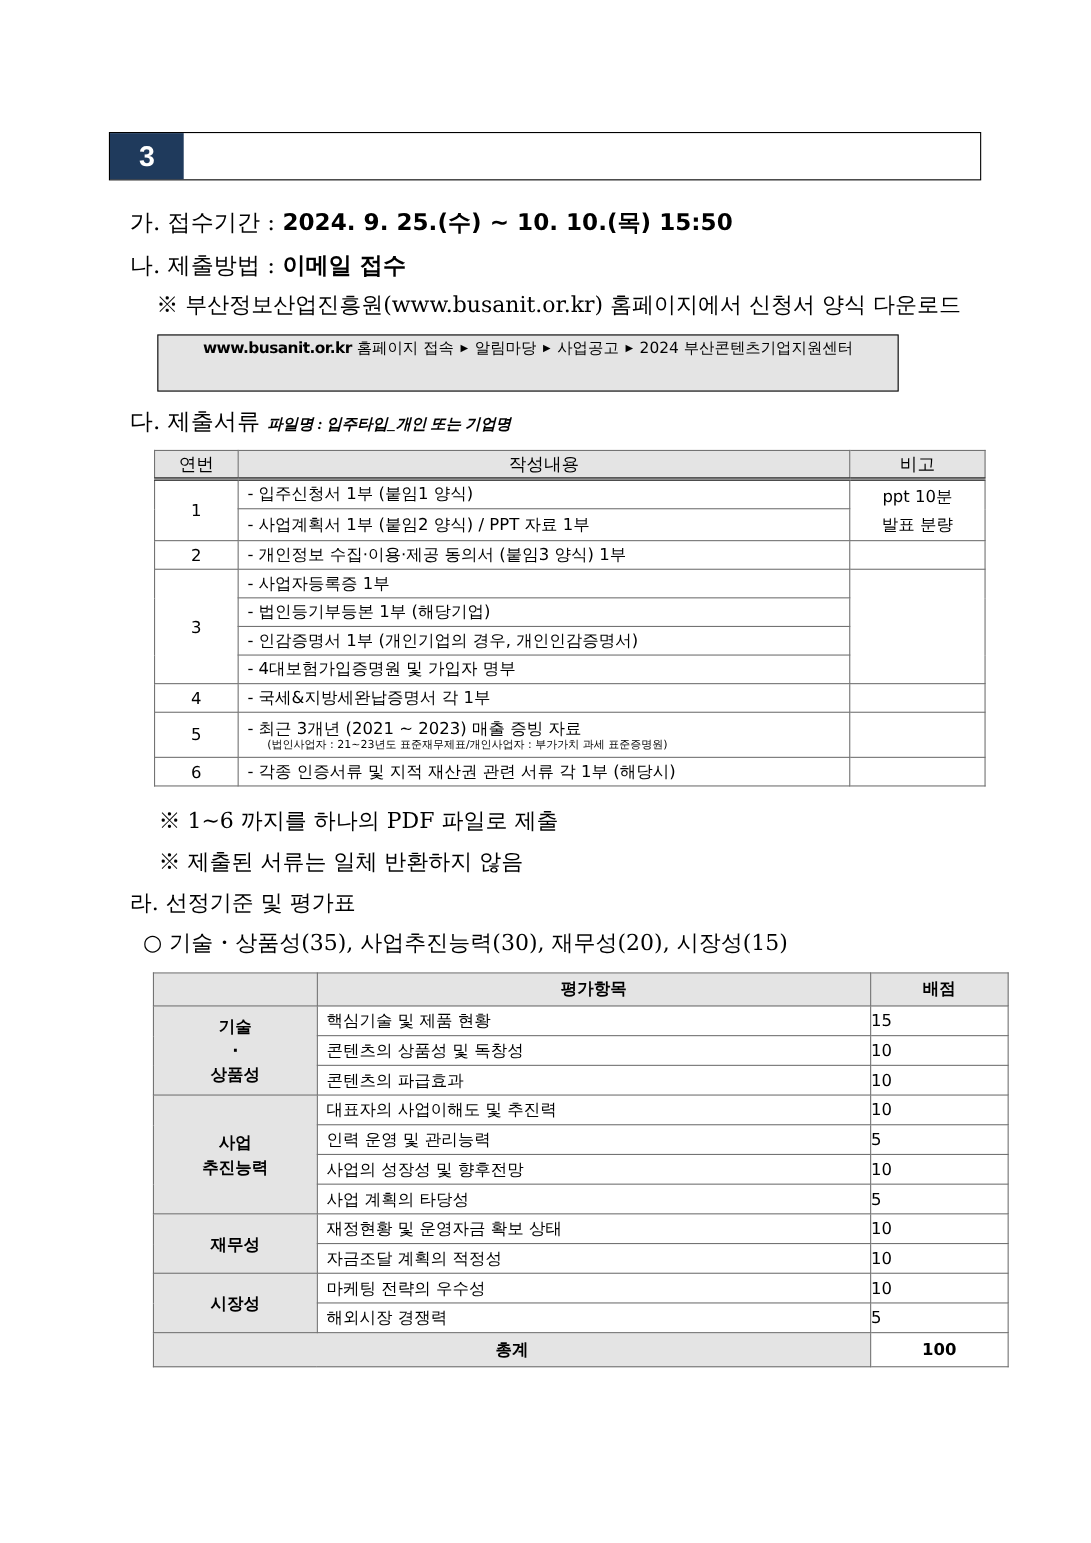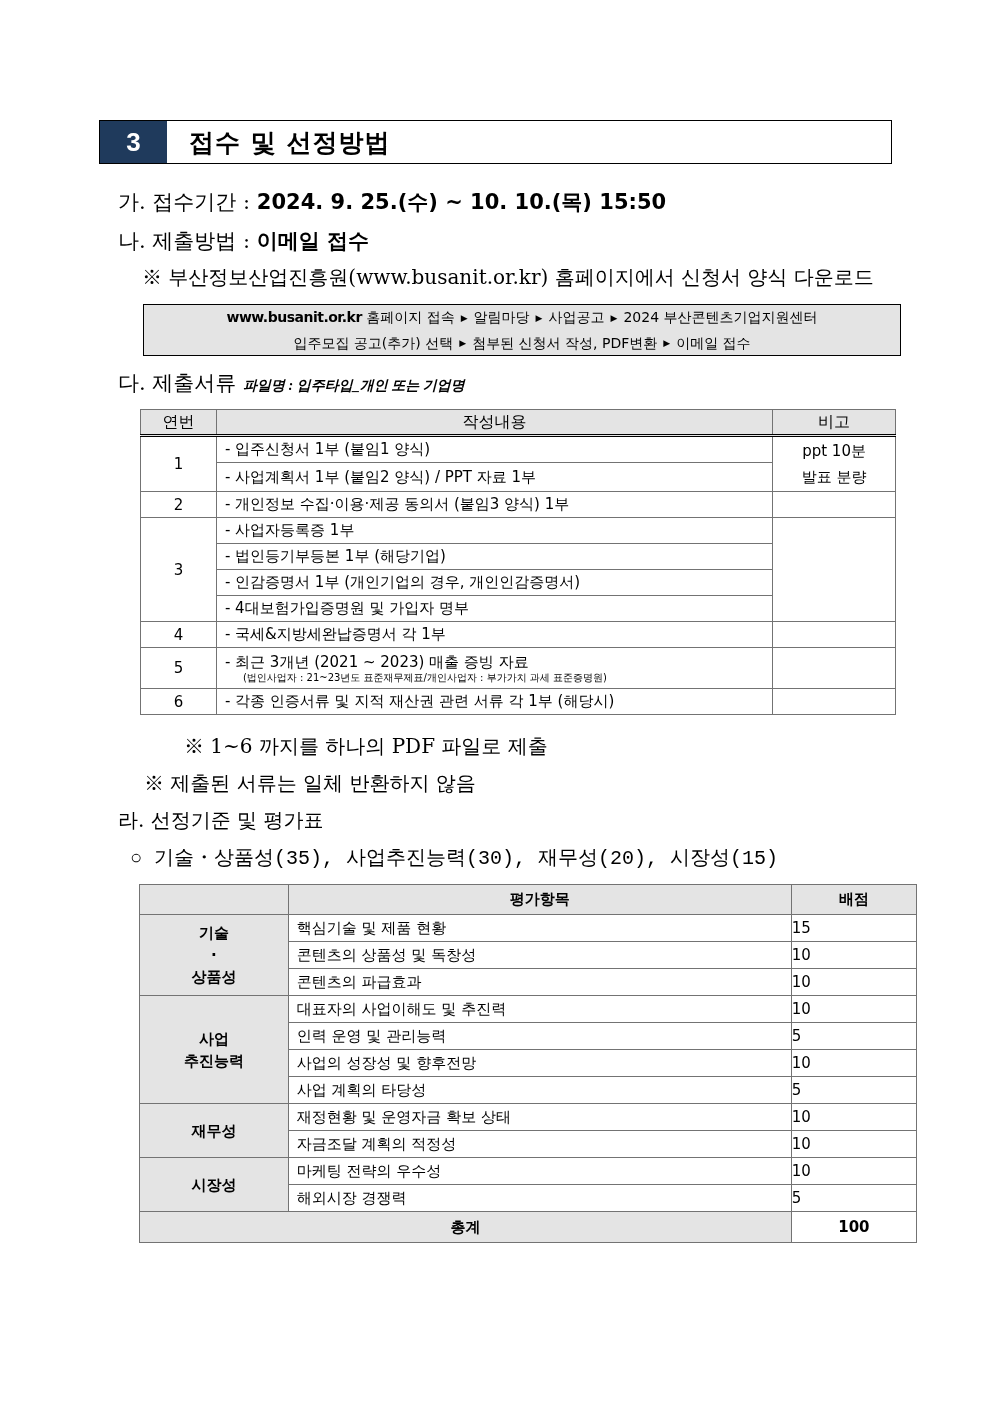--- a/index.html
+++ b/index.html
@@ -4,21 +4,21 @@
 <style>
   html, body { margin:0; padding:0; background:#ffffff; }
   body { width:992px; height:1403px; position:relative; font-family:"DejaVu Sans", sans-serif; color:#000; overflow:hidden; }
   .abs { position:absolute; }
   .section-box { left:99px; top:120px; width:793px; height:44px; border:1px solid #000; box-sizing:border-box; display:flex; }
   .section-num { width:67px; height:100%; background:#1f3a5c; color:#fff; font-weight:bold; font-size:26px; display:flex; align-items:center; justify-content:center; font-family:"Liberation Sans", sans-serif; }
   .section-title { padding-left:22px; display:flex; align-items:center; font-weight:bold; font-size:25px; letter-spacing:1px; }
   .line { font-family:"DejaVu Serif", serif; font-size:21px; white-space:nowrap; }
   .line .bold { font-family:"DejaVu Sans", sans-serif; font-weight:bold; font-size:21px; }
   .note { font-family:"DejaVu Serif", serif; font-size:20px; white-space:nowrap; }
-  .guide { left:143px; top:304px; width:758px; height:52px; border:1px solid #000; box-sizing:border-box; background:#e4e4e4; font-size:14px; text-align:center; line-height:25px; }
+  .guide { left:143px; top:304px; width:674px; height:52px; border:1px solid #000; box-sizing:border-box; background:#e4e4e4; font-size:14px; text-align:center; line-height:25px; }
   .guide .url { font-weight:bold; letter-spacing:-0.5px; }
   .tri { font-size:9px; margin:0 6px; vertical-align:middle; }
   .filename-note { font-style:italic; font-weight:bold; font-size:14px; font-family:Liberation Serif, serif; }
   table { border-collapse:collapse; position:absolute; font-size:15px; }
   td, th { border:1px solid #737373; padding:0; }
   .t1 { left:140px; top:409px; width:756px; }
   .t1 th { background:#e4e4e4; height:24px; font-weight:normal; font-size:16px; border-bottom:3px double #000; }
   .t1 td { height:25px; }
   .t1 .num { text-align:center; }
   .t1 .content { padding-left:8px; }
@@ -31,42 +31,38 @@
   .t2 .item { padding-left:8px; }
   .t2 .score { text-align:left; }
   .t2 .total td { background:#e4e4e4; height:30px; font-weight:bold; text-align:center; }
   .t2 .total td.tv { background:#fff; }
 </style>
 </head>
 <body>
 
 <div class="abs section-box">
   <div class="section-num">3</div>
-  <div class="section-title">접수 및 선정방법</div>
 </div>
 
 <div class="abs line" style="left:118px; top:188px;">
   <span>가. 접수기간 :</span>
   <span class="bold">2024. 9. 25.(수) ~ 10. 10.(목) 15:50</span>
 </div>
 
 <div class="abs line" style="left:118px; top:227px;">
   <span>나. 제출방법 :</span>
   <span class="bold">이메일 접수</span>
 </div>
 
 <div class="abs note" style="left:142px; top:264px;">※ 부산정보산업진흥원(www.busanit.or.kr) 홈페이지에서 신청서 양식 다운로드</div>
 
 <div class="abs guide">
   <div>
     <span class="url">www.busanit.or.kr</span>
     <span>홈페이지 접속</span><span class="tri">▶</span><span>알림마당</span><span class="tri">▶</span><span>사업공고</span><span class="tri">▶</span><span>2024 부산콘텐츠기업지원센터</span>
-  </div>
-  <div>
-    <span>입주모집 공고(추가) 선택</span><span class="tri">▶</span><span>첨부된 신청서 작성, PDF변환</span><span class="tri">▶</span><span>이메일 접수</span>
   </div>
 </div>
 
 <div class="abs line" style="left:118px; top:369px;">
   <span>다. 제출서류</span>
   <span class="filename-note">파일명 : 입주타입_개인 또는 기업명</span>
 </div>
 
 <table class="t1">
   <colgroup>
@@ -130,25 +126,25 @@
   </tr>
 
   <tr>
     <td class="num">6</td>
     <td class="content">- 각종 인증서류 및 지적 재산권 관련 서류 각 1부 (해당시)</td>
     <td></td>
   </tr>
 </tbody>
   </table>
 
-<div class="abs note" style="left:144px; top:733px;margin-left:40px;">※ 1~6 까지를 하나의 PDF 파일로 제출</div>
+<div class="abs note" style="left:144px; top:733px;">※ 1~6 까지를 하나의 PDF 파일로 제출</div>
 <div class="abs note" style="left:144px; top:770px;">※ 제출된 서류는 일체 반환하지 않음</div>
 
 <div class="abs note" style="left:118px; top:807px;">라. 선정기준 및 평가표</div>
-<div class="abs note" style="left:130px; top:844px;font-family:Liberation Mono, monospace;">○ 기술・상품성(35), 사업추진능력(30), 재무성(20), 시장성(15)</div>
+<div class="abs note" style="left:130px; top:844px;">○ 기술・상품성(35), 사업추진능력(30), 재무성(20), 시장성(15)</div>
 
 <table class="t2">
   <colgroup>
       <col style="width:145px">
       <col style="width:490px">
       <col style="width:122px">
     </colgroup>
   <tbody>
       <tr>
     <th></th>

